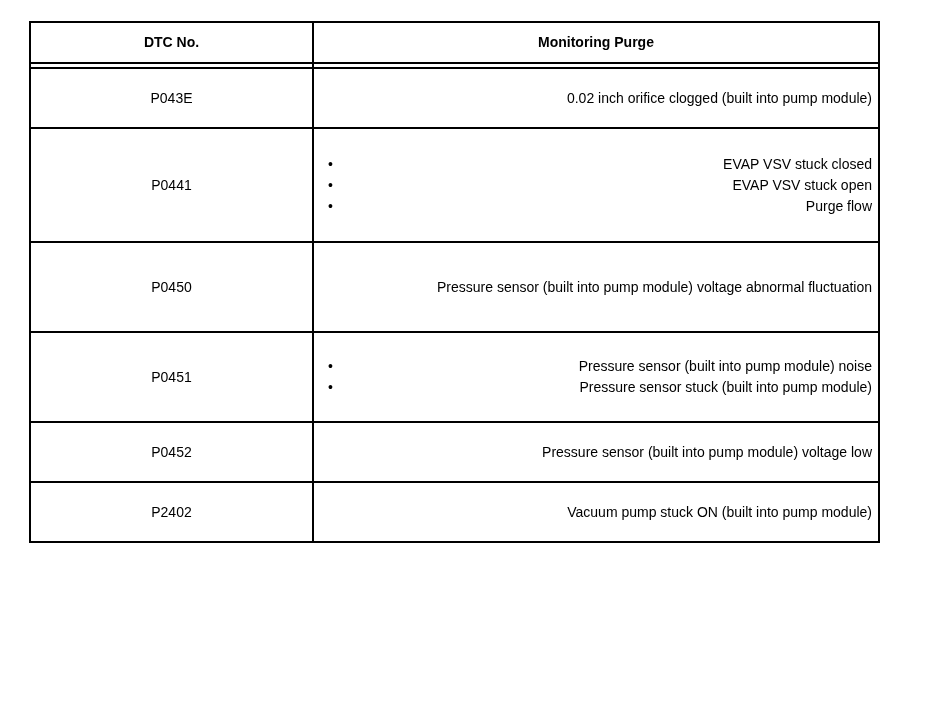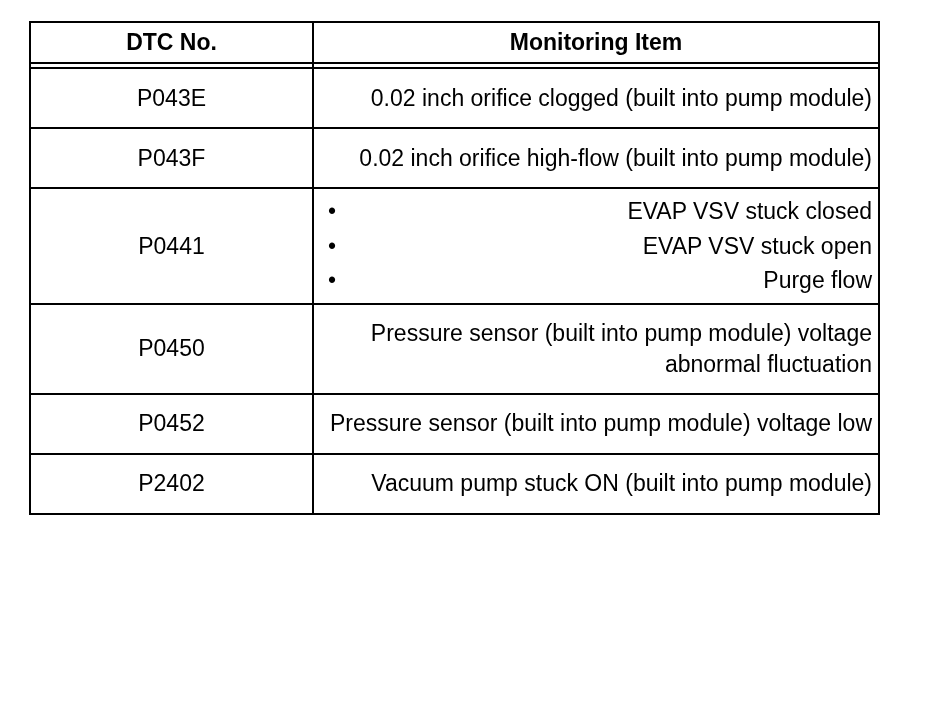--- a/index.html
+++ b/index.html
@@ -25,21 +25,21 @@
     background: #ffffff;
   }
 
   #dtc-table col.col-dtc { width: 283px; }
   #dtc-table col.col-item { width: 566px; }
 
   #dtc-table th,
   #dtc-table td {
     border: 2px solid #000000;
     vertical-align: middle;
-    font-size: 23px;
+    font-size: 14px;
     line-height: 1.32;
     background: #ffffff;
   }
 
   
   thead th {
     font-weight: bold;
     text-align: center;
     height: 39px;
     padding: 0 6px;
@@ -94,51 +94,56 @@
 
 <table id="dtc-table">
   <colgroup>
     <col class="col-dtc">
     <col class="col-item">
   </colgroup>
 
   <thead>
     <tr>
       <th>DTC No.</th>
-      <th>Monitoring Item</th>
+      <th>Monitoring Purge</th>
     </tr>
     <tr class="header-rule">
       <td></td>
       <td></td>
     </tr>
   </thead>
 
   <tbody id="table-body">
       <tr class="row-single">
         <td class="dtc-cell">P043E</td>
         <td class="item-cell">0.02 inch orifice clogged (built into pump module)</td>
-      </tr>
-      <tr class="row-single">
-        <td class="dtc-cell">P043F</td>
-        <td class="item-cell">0.02 inch orifice high-flow (built into pump module)</td>
       </tr>
       <tr class="row-three thick-below">
         <td class="dtc-cell">P0441</td>
         <td class="item-cell">
           <ul class="bullets">
             <li><span class="bullet-dot">•</span><span>EVAP VSV stuck closed</span></li>
             <li><span class="bullet-dot">•</span><span>EVAP VSV stuck open</span></li>
             <li><span class="bullet-dot">•</span><span>Purge flow</span></li>
           </ul>
         </td>
       </tr>
       <tr class="row-two">
         <td class="dtc-cell">P0450</td>
         <td class="item-cell">Pressure sensor (built into pump module) voltage abnormal fluctuation</td>
       </tr>
+      <tr class="row-two thick-below">
+        <td class="dtc-cell">P0451</td>
+        <td class="item-cell">
+          <ul class="bullets">
+            <li><span class="bullet-dot">•</span><span>Pressure sensor (built into pump module) noise</span></li>
+            <li><span class="bullet-dot">•</span><span>Pressure sensor stuck (built into pump module)</span></li>
+          </ul>
+        </td>
+      </tr>
       <tr class="row-single">
         <td class="dtc-cell">P0452</td>
         <td class="item-cell">Pressure sensor (built into pump module) voltage low</td>
       </tr>
       <tr class="row-single">
         <td class="dtc-cell">P2402</td>
         <td class="item-cell">Vacuum pump stuck ON (built into pump module)</td>
       </tr>
     </tbody>
 </table>

